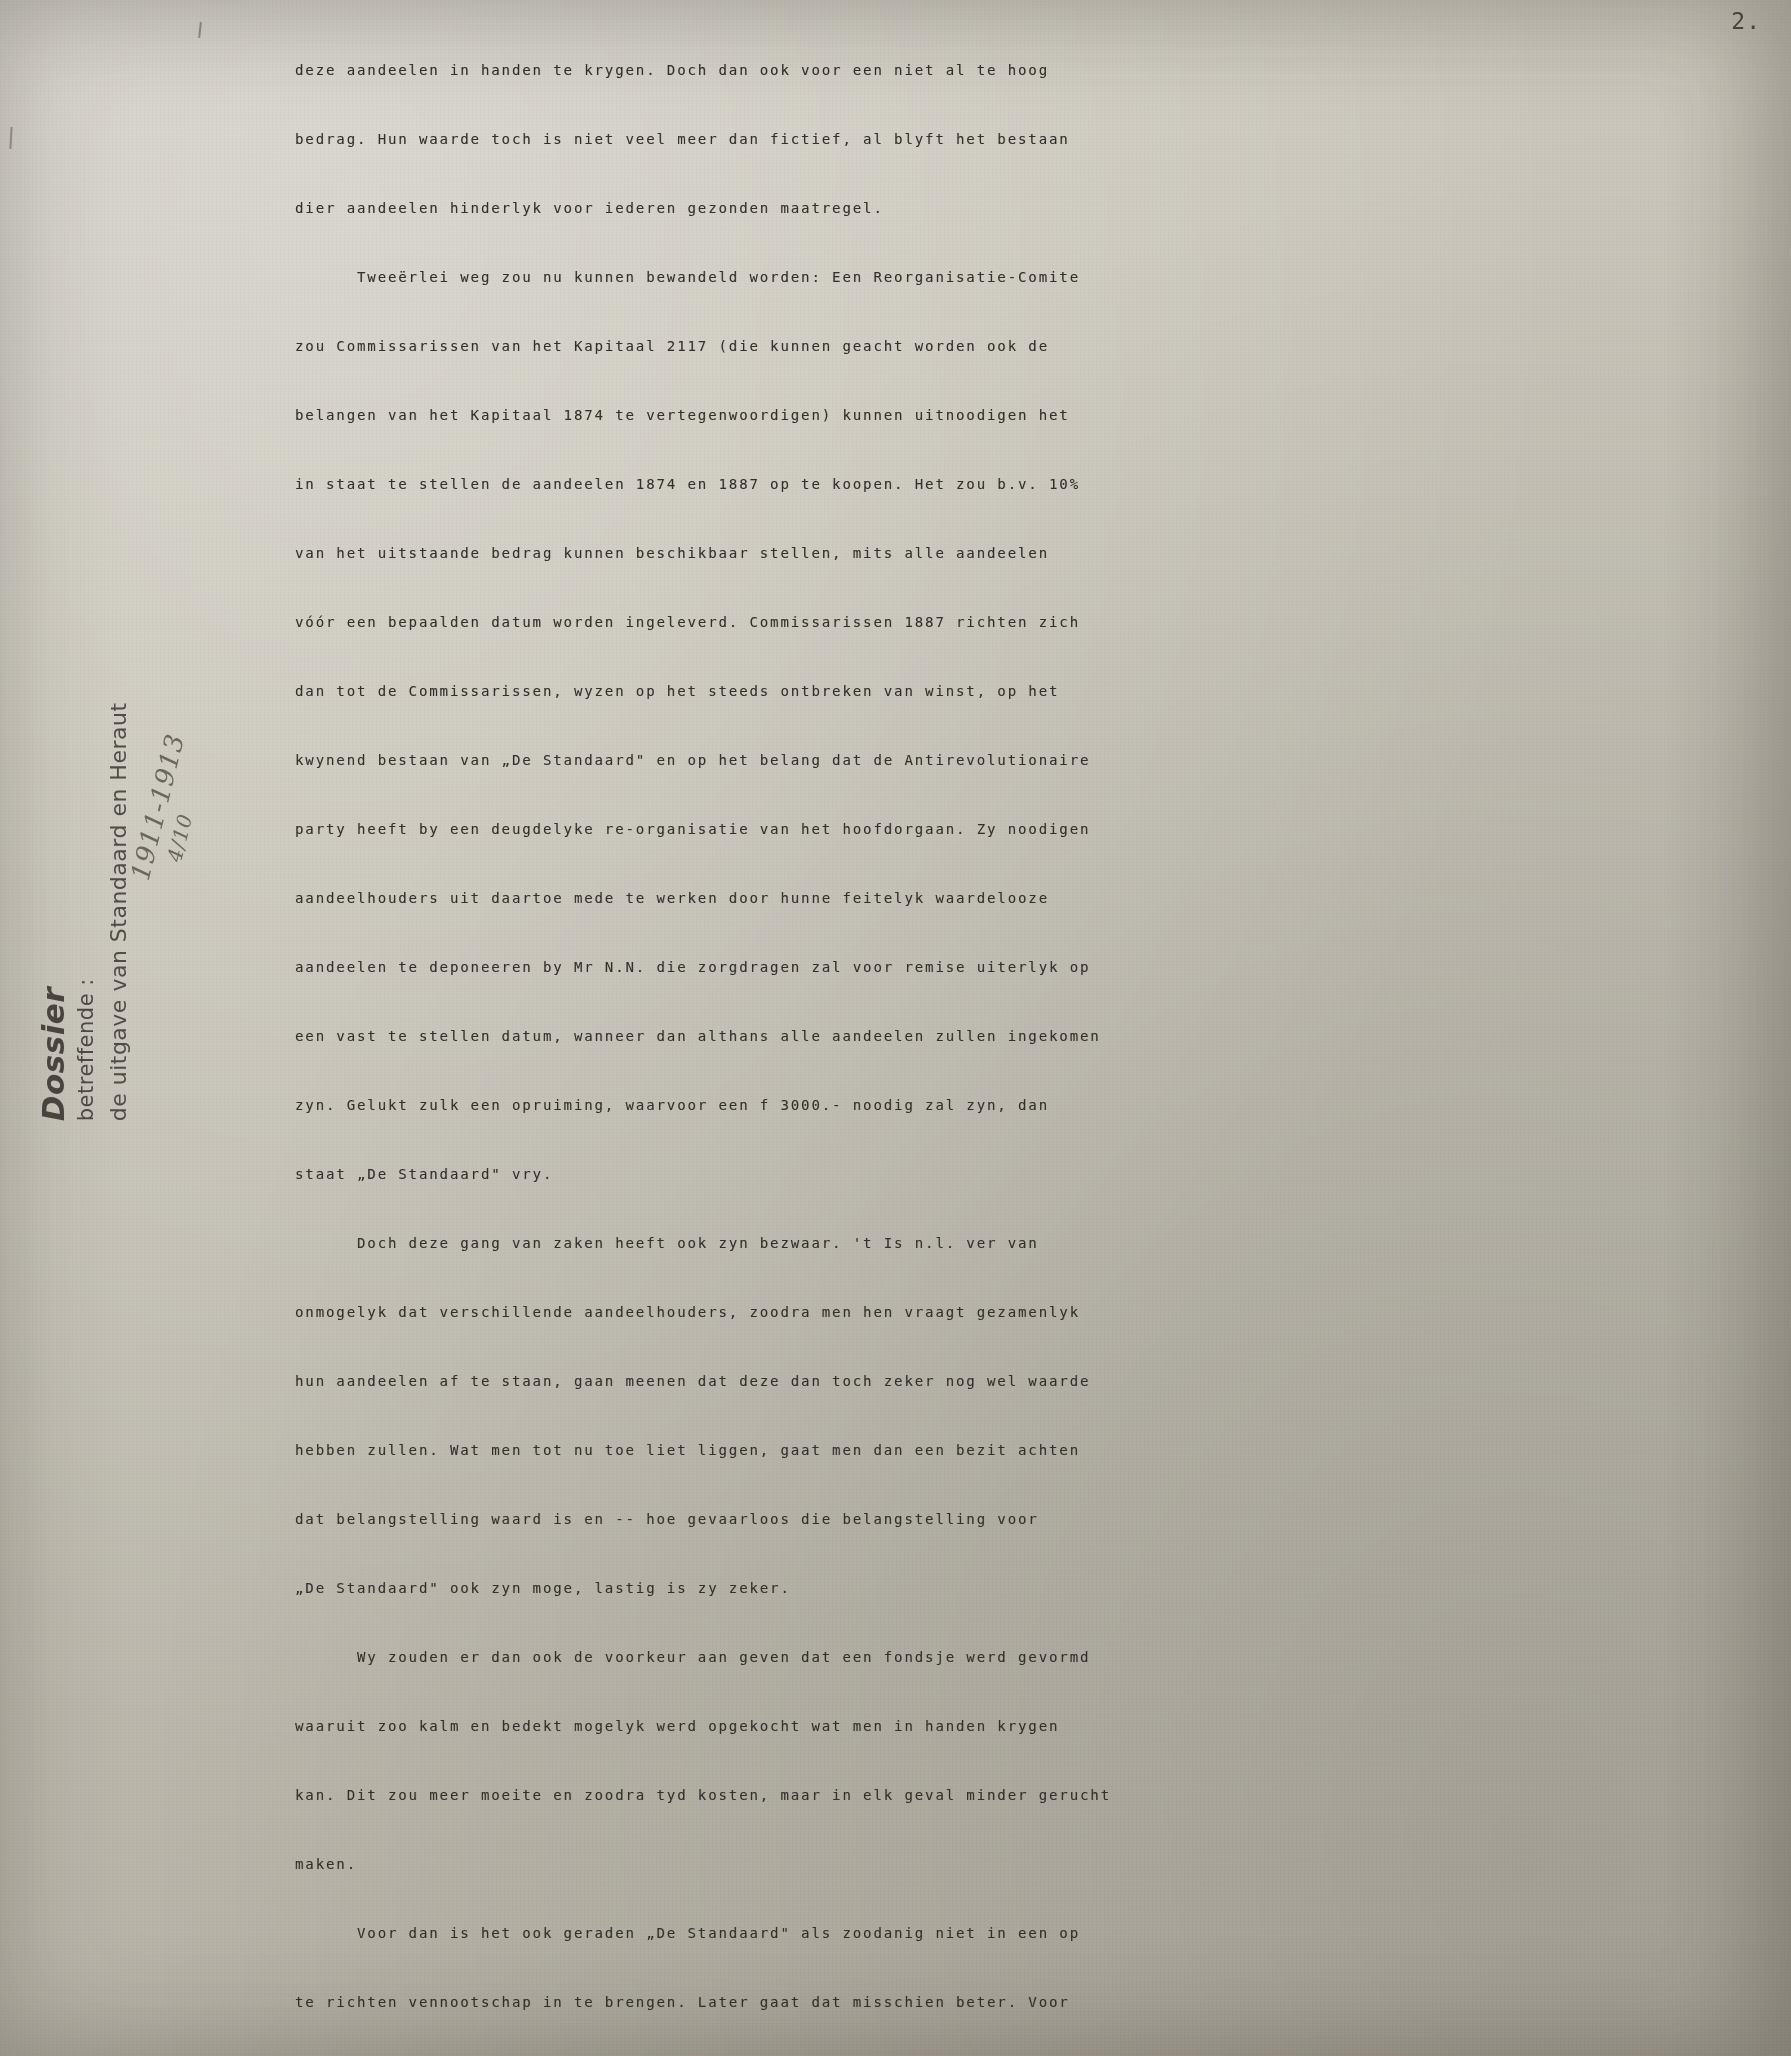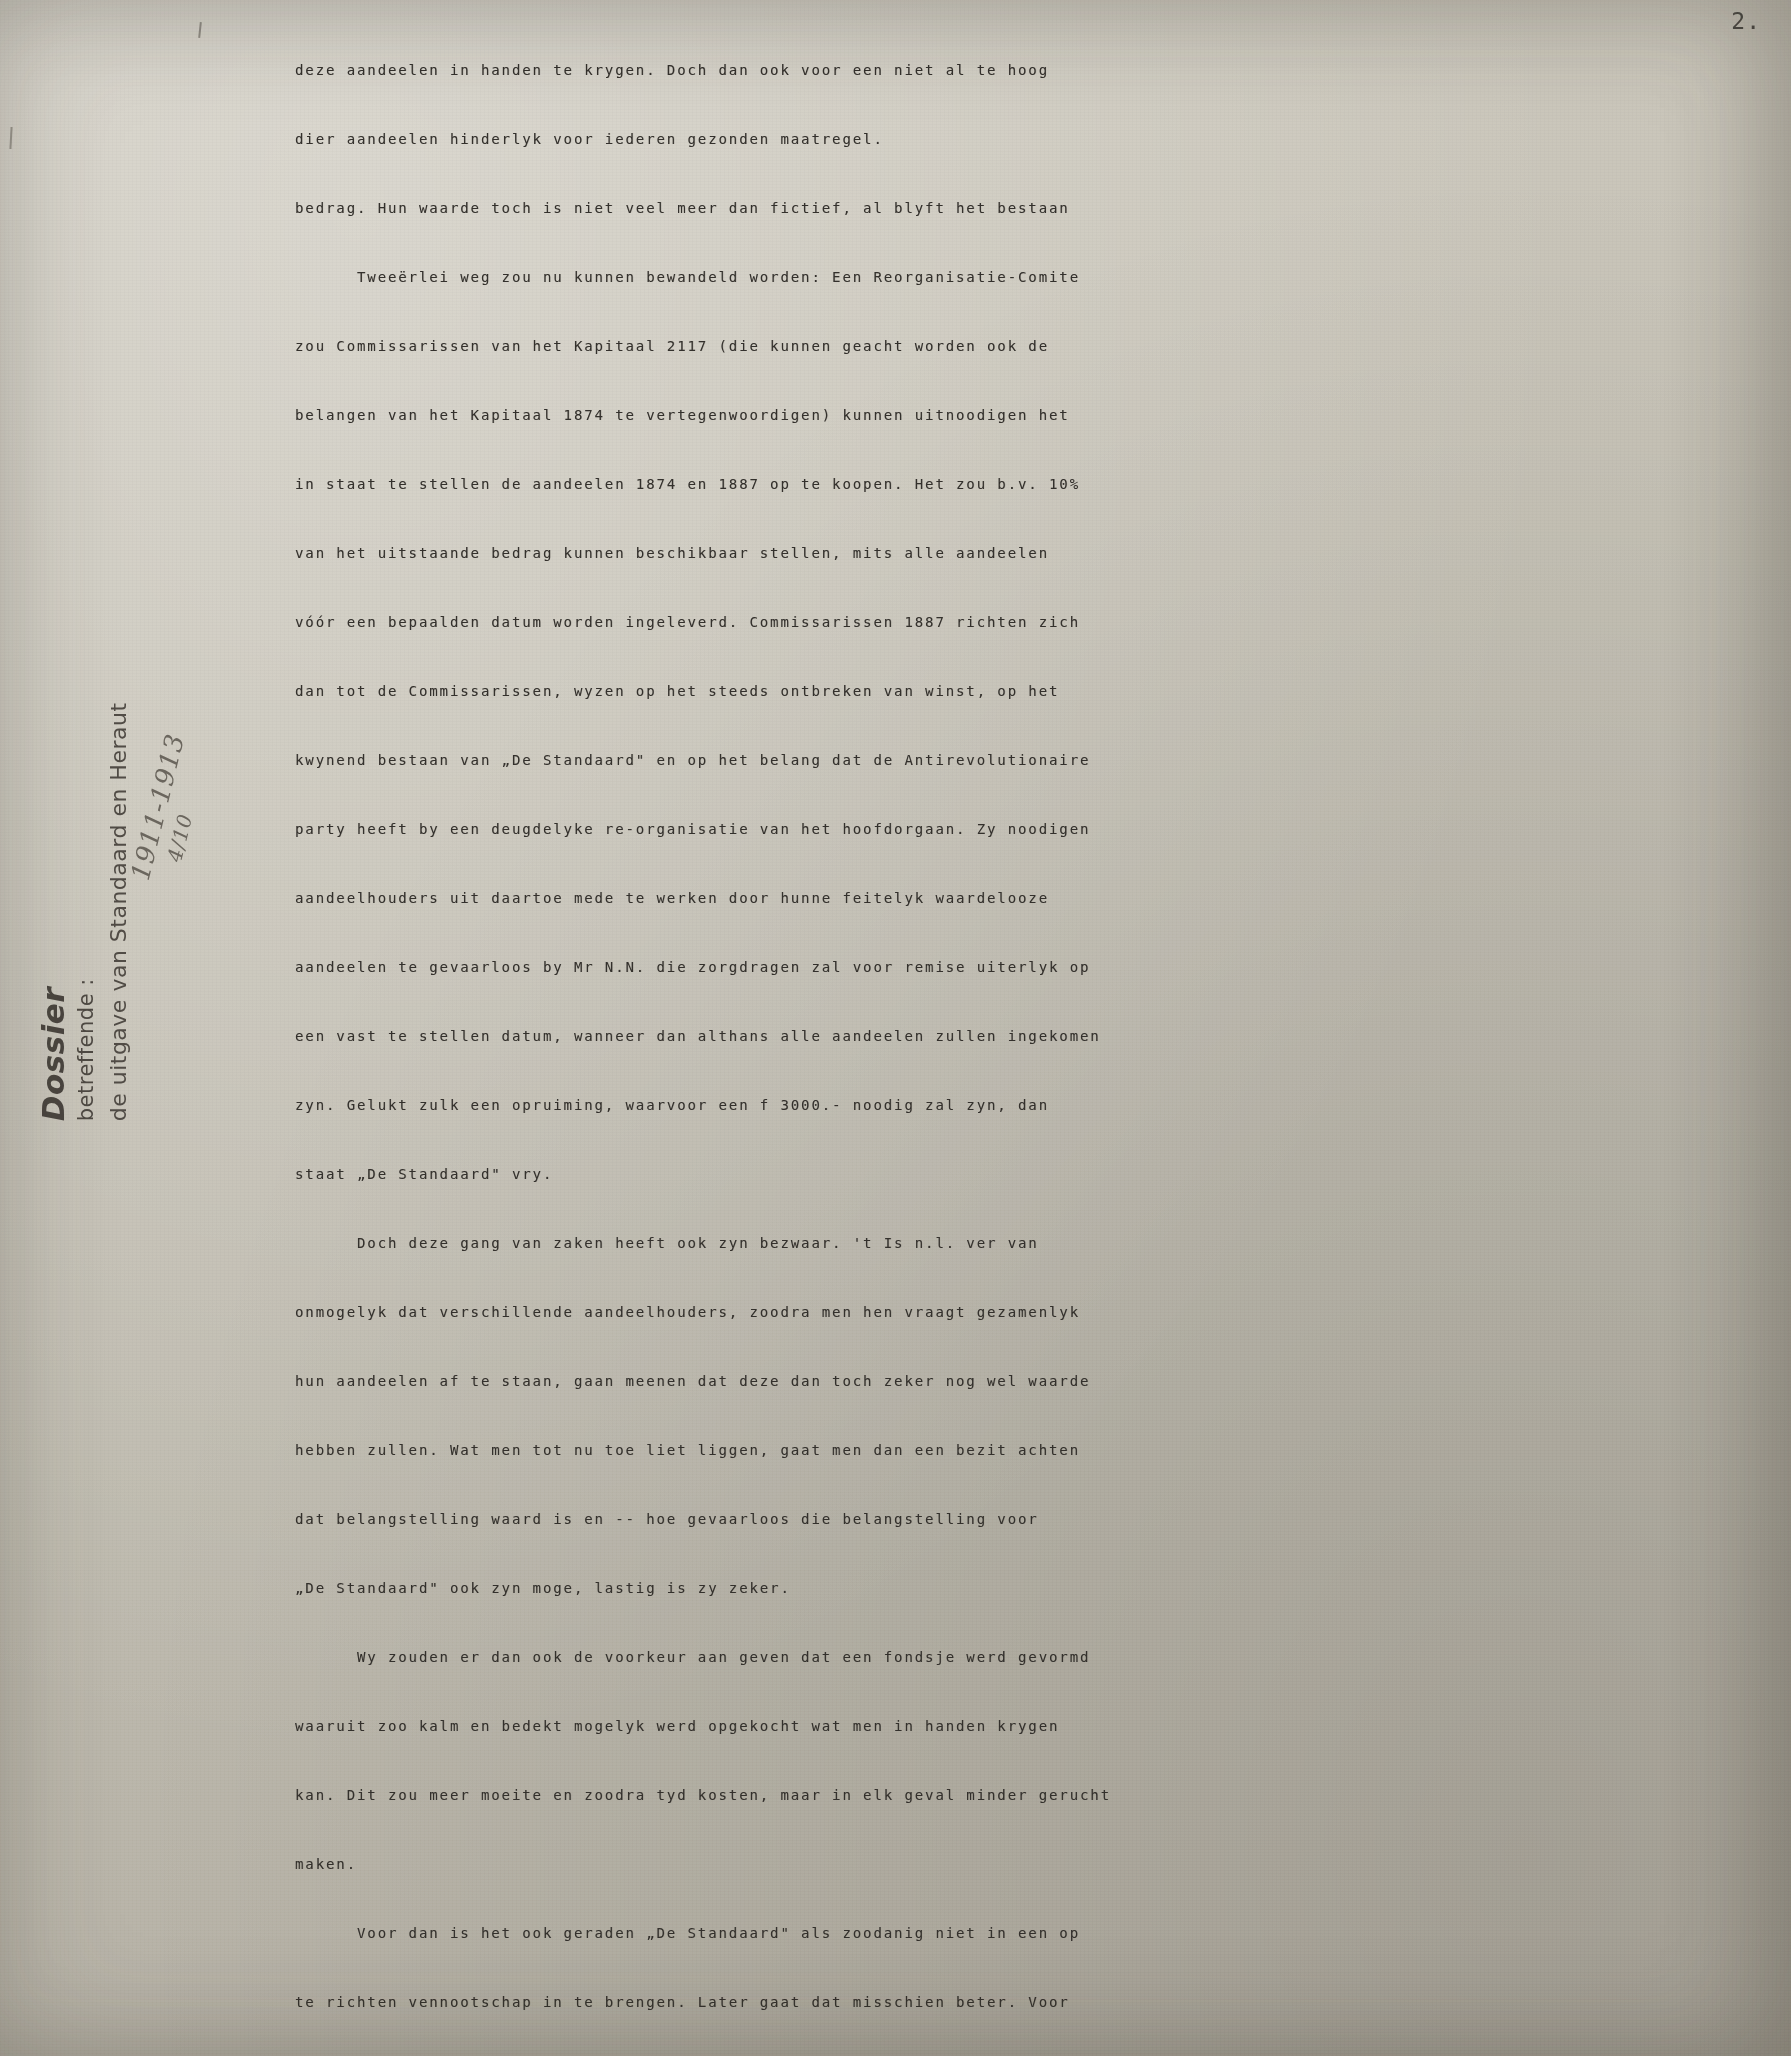--- a/index.html
+++ b/index.html
@@ -154,33 +154,33 @@
     <div class="ms-line">de uitgave van Standaard en Heraut</div>
   </div>
 
   <div class="margin-hand">
     <span>1911-1913</span>
     <span class="hand2">4/10</span>
   </div>
 
   <div class="body-text">
     <div class="line">deze aandeelen in handen te krygen. Doch dan ook voor een niet al te hoog</div>
+    <div class="line">bedrag. Hun waarde toch is niet veel meer dan fictief, al blyft het bestaan</div>
     <div class="line">dier aandeelen hinderlyk voor iederen gezonden maatregel.</div>
-    <div class="line">bedrag. Hun waarde toch is niet veel meer dan fictief, al blyft het bestaan</div>
     <div class="line">      Tweeërlei weg zou nu kunnen bewandeld worden: Een Reorganisatie-Comite</div>
     <div class="line">zou Commissarissen van het Kapitaal 2117 (die kunnen geacht worden ook de</div>
     <div class="line">belangen van het Kapitaal 1874 te vertegenwoordigen) kunnen uitnoodigen het</div>
     <div class="line">in staat te stellen de aandeelen 1874 en 1887 op te koopen. Het zou b.v. 10%</div>
     <div class="line">van het uitstaande bedrag kunnen beschikbaar stellen, mits alle aandeelen</div>
     <div class="line">vóór een bepaalden datum worden ingeleverd. Commissarissen 1887 richten zich</div>
     <div class="line">dan tot de Commissarissen, wyzen op het steeds ontbreken van winst, op het</div>
     <div class="line">kwynend bestaan van „De Standaard" en op het belang dat de Antirevolutionaire</div>
     <div class="line">party heeft by een deugdelyke re-organisatie van het hoofdorgaan. Zy noodigen</div>
     <div class="line">aandeelhouders uit daartoe mede te werken door hunne feitelyk waardelooze</div>
-    <div class="line">aandeelen te gevaarloos by Mr N.N. die zorgdragen zal voor remise uiterlyk op</div>
+    <div class="line">aandeelen te deponeeren by Mr N.N. die zorgdragen zal voor remise uiterlyk op</div>
     <div class="line">een vast te stellen datum, wanneer dan althans alle aandeelen zullen ingekomen</div>
     <div class="line">zyn. Gelukt zulk een opruiming, waarvoor een f 3000.- noodig zal zyn, dan</div>
     <div class="line">staat „De Standaard" vry.</div>
     <div class="line">      Doch deze gang van zaken heeft ook zyn bezwaar. 't Is n.l. ver van</div>
     <div class="line">onmogelyk dat verschillende aandeelhouders, zoodra men hen vraagt gezamenlyk</div>
     <div class="line">hun aandeelen af te staan, gaan meenen dat deze dan toch zeker nog wel waarde</div>
     <div class="line">hebben zullen. Wat men tot nu toe liet liggen, gaat men dan een bezit achten</div>
     <div class="line">dat belangstelling waard is en -- hoe gevaarloos die belangstelling voor</div>
     <div class="line">„De Standaard" ook zyn moge, lastig is zy zeker.</div>
     <div class="line">      Wy zouden er dan ook de voorkeur aan geven dat een fondsje werd gevormd</div>

